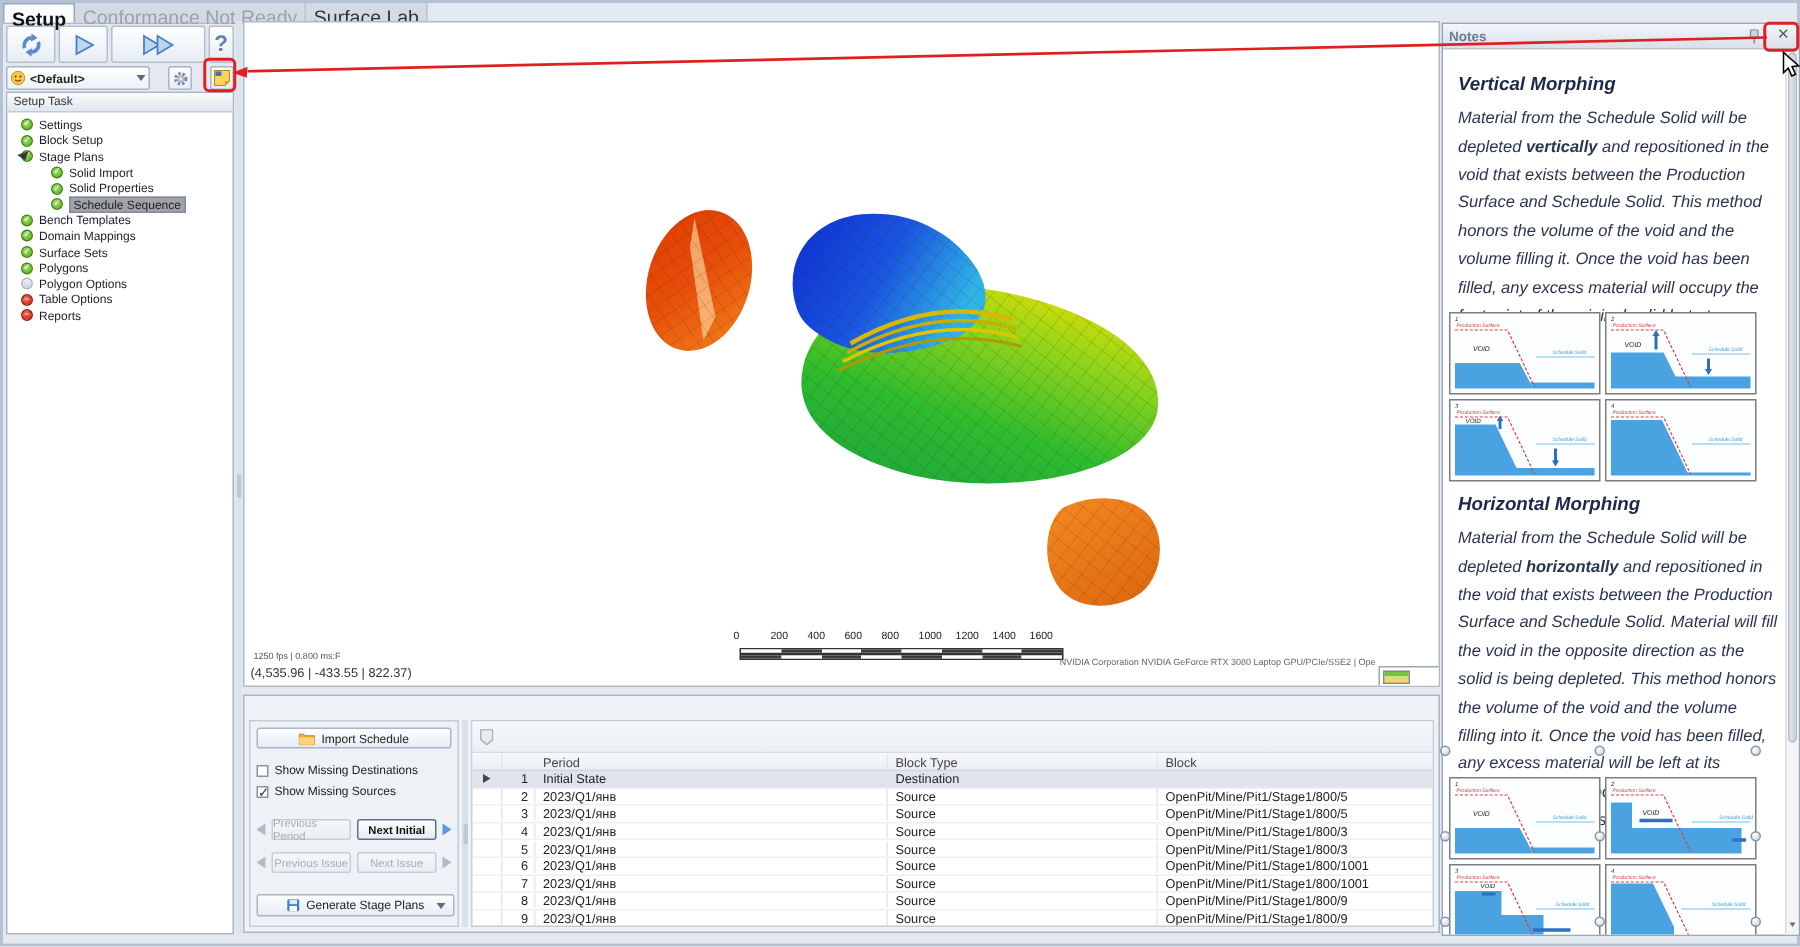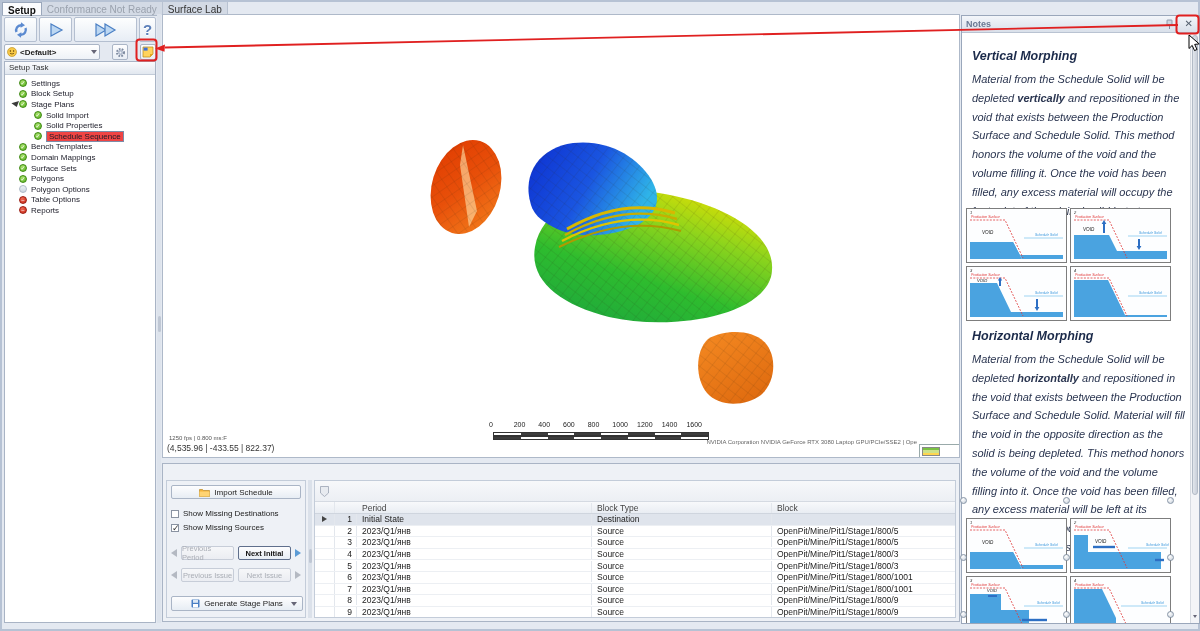--- a/index.html
+++ b/index.html
@@ -2,44 +2,44 @@
 <html><head>
 <meta charset="utf-8">
 <style>
   * { box-sizing: border-box; margin:0; padding:0; }
   html,body { width:1200px; height:631px; overflow:hidden; }
   body { font-family:"Liberation Sans", sans-serif; background:#e7ebf2; position:relative; }
   .window { position:absolute; inset:0; border:2px solid #b6c2d4; background:#e4e9f1; }
 
   
   .tabstrip { position:absolute; left:0; top:0; width:155px; height:14px; background:#d9dfe9; border-bottom:1px solid #aeb9c9; display:flex; }
-  .tab { font-size:10px; padding:2px 5px 0 5px; color:#333; border-right:1px solid #b8c2d1; background:#d3dae5; white-space:nowrap; }
+  .tab { font-size:13px; padding:2px 5px 0 5px; color:#333; border-right:1px solid #b8c2d1; background:#d3dae5; white-space:nowrap; }
   .tab.active { background:#fbfcfe; border:1px solid #9aa7bb; border-bottom:none; font-weight:bold; color:#111; }
   .tab.dim { color:#9aa2ae; }
 
   
   .toolbar { position:absolute; left:2px; top:15px; width:152px; height:26px; display:flex; gap:2px; }
   .tbtn { height:25px; border:1px solid #b4bfd0; border-radius:2px; background:linear-gradient(#fdfefe,#e7edf5); display:flex; align-items:center; justify-content:center; }
   .help-glyph { color:#5b7fb9; font-weight:bold; font-size:15px; text-shadow:0 1px 0 #fff; }
   .row2 { position:absolute; left:2px; top:42px; width:152px; height:16px; display:flex; gap:12px; }
   .profile-dd { flex:1; border:1px solid #aab5c6; background:linear-gradient(#fff,#eef2f7); border-radius:2px; display:flex; align-items:center; font-size:8px; font-weight:bold; color:#222; padding:0 2px; gap:3px; }
   .dd-arrow { margin-left:auto; width:0; height:0; border-left:3px solid transparent; border-right:3px solid transparent; border-top:4px solid #667; }
   .sqbtn { width:16px; height:16px; border:1px solid #aab5c6; border-radius:2px; background:linear-gradient(#fdfdfe,#e9eef5); display:flex; align-items:center; justify-content:center; }
 
   
   .task-panel { position:absolute; left:2px; top:59px; width:152px; bottom:6px; border:1px solid #a9b4c5; background:#fff; }
   .task-header { height:13px; background:linear-gradient(#fafbfd,#e1e7ef); border-bottom:1px solid #c2cbd8; font-size:8px; color:#333; padding:1px 4px; }
   .tree { padding-top:3px; }
-  .titem { height:10.6px; display:flex; align-items:center; font-size:8px; color:#1c1c28; padding-left:14px; position:relative; white-space:nowrap; }
+  .titem { height:10.6px; display:flex; align-items:center; font-size:8px; color:#1c1c28; padding-left:9px; position:relative; white-space:nowrap; }
   .titem.child { padding-left:29px; }
   .titem .sico { width:8px; height:8px; border-radius:50%; margin-right:4px; flex:0 0 8px; display:flex; align-items:center; justify-content:center; font-size:6px; color:#fff; line-height:1; }
   .sico.done { background:radial-gradient(circle at 35% 30%, #a8e06a, #56b01e); border:0.5px solid #3f8a12; }
   .sico.pending { background:linear-gradient(#eef2f6,#ccd6e0); border:0.5px solid #aeb9c6; }
   .sico.blocked { background:radial-gradient(circle at 35% 30%, #ee6a55, #c92a1a); border:0.5px solid #9c1c10; }
-  .titem.selected .lbl { border:1px solid #7c8ca8; background:#ef4444; padding:0 2px; }
+  .titem.selected .lbl { border:1px solid #7c8ca8; background:#a3a3a3; padding:0 2px; }
   .expander { position:absolute; left:7px; top:3px; width:0; height:0; border-left:4px solid transparent; border-right:4px solid transparent; border-top:5px solid #3a3a3a; transform:rotate(-18deg); }
 
   
   .vsplit { position:absolute; left:155px; top:12px; width:4px; bottom:6px; background:#dde3ec; }
   .vgrip { position:absolute; left:155.5px; top:314px; width:3px; height:16px; background:#bfc7d4; border-radius:2px; }
   .viewport { position:absolute; left:160px; top:12px; width:798px; height:444px; background:#fff; border:1px solid #aeb9c9; overflow:hidden; }
   .fps { position:absolute; left:6px; bottom:16px; font-size:6px; color:#555; }
   .coords { position:absolute; left:4px; bottom:4px; font-size:8.5px; color:#333; }
   .gputext { position:absolute; right:42px; bottom:12px; font-size:6px; color:#666; }
   .legendbox { position:absolute; right:-2px; bottom:-2px; width:42px; height:15px; border:1px solid #9aa; background:#fff; }

